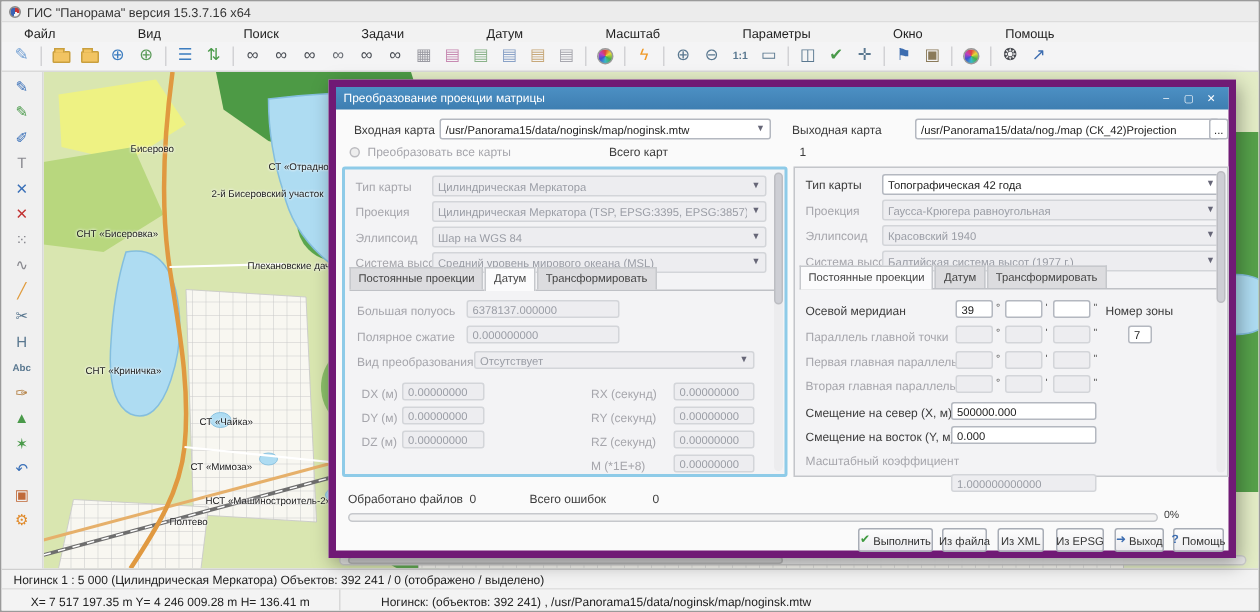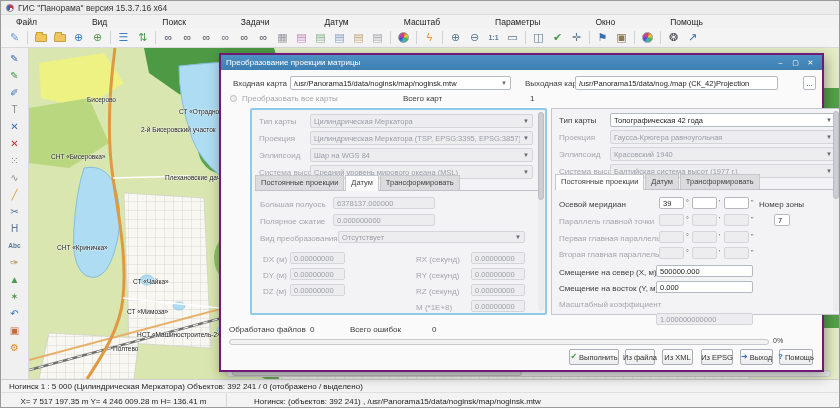--- a/index.html
+++ b/index.html
@@ -42,40 +42,40 @@
   .map { position:absolute; left:28px; top:0; right:0; bottom:0; overflow:hidden; background:#e3ecc6; }
   .map svg { position:absolute; left:0; top:0; }
   .map-label { position:absolute; font-size:6.5px; color:#222; white-space:nowrap;
     text-shadow: 0 0 2px #fff, 0 0 2px #fff; z-index:1; }
   .map-hscroll { position:absolute; left:197px; right:8px; bottom:2px; height:7px;
     background:rgba(235,235,235,.95); border:1px solid #cfcfcf; border-radius:4px; z-index:3; }
   .map-hscroll .thumb { position:absolute; left:5px; top:0; bottom:0; width:290px;
     background:#d8d8d8; border:1px solid #bdbdbd; border-radius:4px; }
   
   .dialog { position:absolute; left:218px; top:52px; width:605px; height:319px;
-    background:#fafafa; border:2px solid #701a75; box-shadow: 2px 4px 12px rgba(0,0,0,.35); z-index:10; }
+    background:#fafafa; border:5px solid #701a75; box-shadow: 2px 4px 12px rgba(0,0,0,.35); z-index:10; }
   .dlg-titlebar { height:15px; background:linear-gradient(#4c90c4,#3e7eb1); color:#fff;
     display:flex; align-items:center; padding:0 5px; font-size:8px; }
   .dlg-title { flex:1; }
   .dlg-btn { width:13px; height:11px; display:flex; align-items:center; justify-content:center;
     font-size:7px; color:#fff; margin-left:2px; }
   .dlg-body { position:relative; height:303px; }
   .lbl { position:absolute; font-size:8px; color:#3c3c3c; white-space:nowrap; }
   .lbl.dim { color:#a6a6ac; }
   .fld { position:absolute; height:14px; border:1px solid #b4b8c0; background:#fff; border-radius:2px;
     font-size:7.5px; color:#222; display:flex; align-items:center; padding:0 3px;
     white-space:nowrap; overflow:hidden; }
   .fld.sm { height:12px; }
   .fld.dis { background:#ededf0; color:#9a9da5; border-color:#d3d5d9; }
   .combo { justify-content:space-between; }
   .combo .arr { font-size:6px; color:#667; margin-left:3px; flex:0 0 auto; }
   .combo .ctext { overflow:hidden; white-space:nowrap; }
   .radio { position:absolute; width:7px; height:7px; border-radius:50%;
     border:1px solid #bcbcc0; background:#eee; }
-  .panel { position:absolute; top:38px; height:207px; background:#f3f3f5;margin-left:25px; }
+  .panel { position:absolute; top:38px; height:207px; background:#f3f3f5; }
   .panel-src { left:4px; width:297px; border:2px solid #8ecbe8; border-radius:2px; }
   .panel-dst { left:305px; width:290px; border:1px solid #c4c6ca; }
   .tabbar { position:absolute; left:3px; top:64px; right:3px; height:17px; display:flex;
     align-items:flex-end; border-bottom:1px solid #bfc1c6; }
   .tab { padding:2px 5px 3px; font-size:7.5px; background:#dcdcdf; border:1px solid #c6c8cc;
     border-bottom:none; color:#444; margin-right:1px; white-space:nowrap; }
   .tab.active { background:#fbfbfc; position:relative; top:1px; padding-bottom:4px; }
   .vscroll { position:absolute; top:2px; right:1px; width:6px; bottom:2px; background:#ececee; border-radius:3px; }
   .vscroll .vthumb { position:absolute; left:0; right:0; top:0; height:88px; background:#cdced4;
     border-radius:3px; border:1px solid #bcbdc2; }
@@ -248,21 +248,21 @@
     <span class="dlg-btn">✕</span>
   </div>
   <div class="dlg-body">
 
     <span class="lbl" style="left:12px;top:9px">Входная карта</span>
     <div class="fld combo" style="left:69px;top:6px;width:221px">
       <span class="ctext">/usr/Panorama15/data/noginsk/map/noginsk.mtw</span>
       <span class="arr">▼</span>
     </div>
     <span class="lbl" style="left:304px;top:9px">Выходная карта</span>
-    <div class="fld" style="left:354px;top:6px;width:203px">/usr/Panorama15/data/nog./map (СК_42)Projection</div>
+    <div class="fld" style="left:386px;top:6px;width:203px">/usr/Panorama15/data/nog./map (СК_42)Projection</div>
     <div class="fld" style="left:582px;top:6px;width:13px;justify-content:center">...</div>
 
     <span class="radio" style="left:9px;top:25px"></span>
     <span class="lbl dim" style="left:21px;top:24px">Преобразовать все карты</span>
     <span class="lbl" style="left:182px;top:24px">Всего карт</span>
     <span class="lbl" style="left:309px;top:24px">1</span>
 
     <div class="panel panel-src">
       <span class="lbl dim" style="left:7px;top:7px">Тип карты</span>
       <div class="fld combo dis" style="left:58px;top:4px;width:223px">

